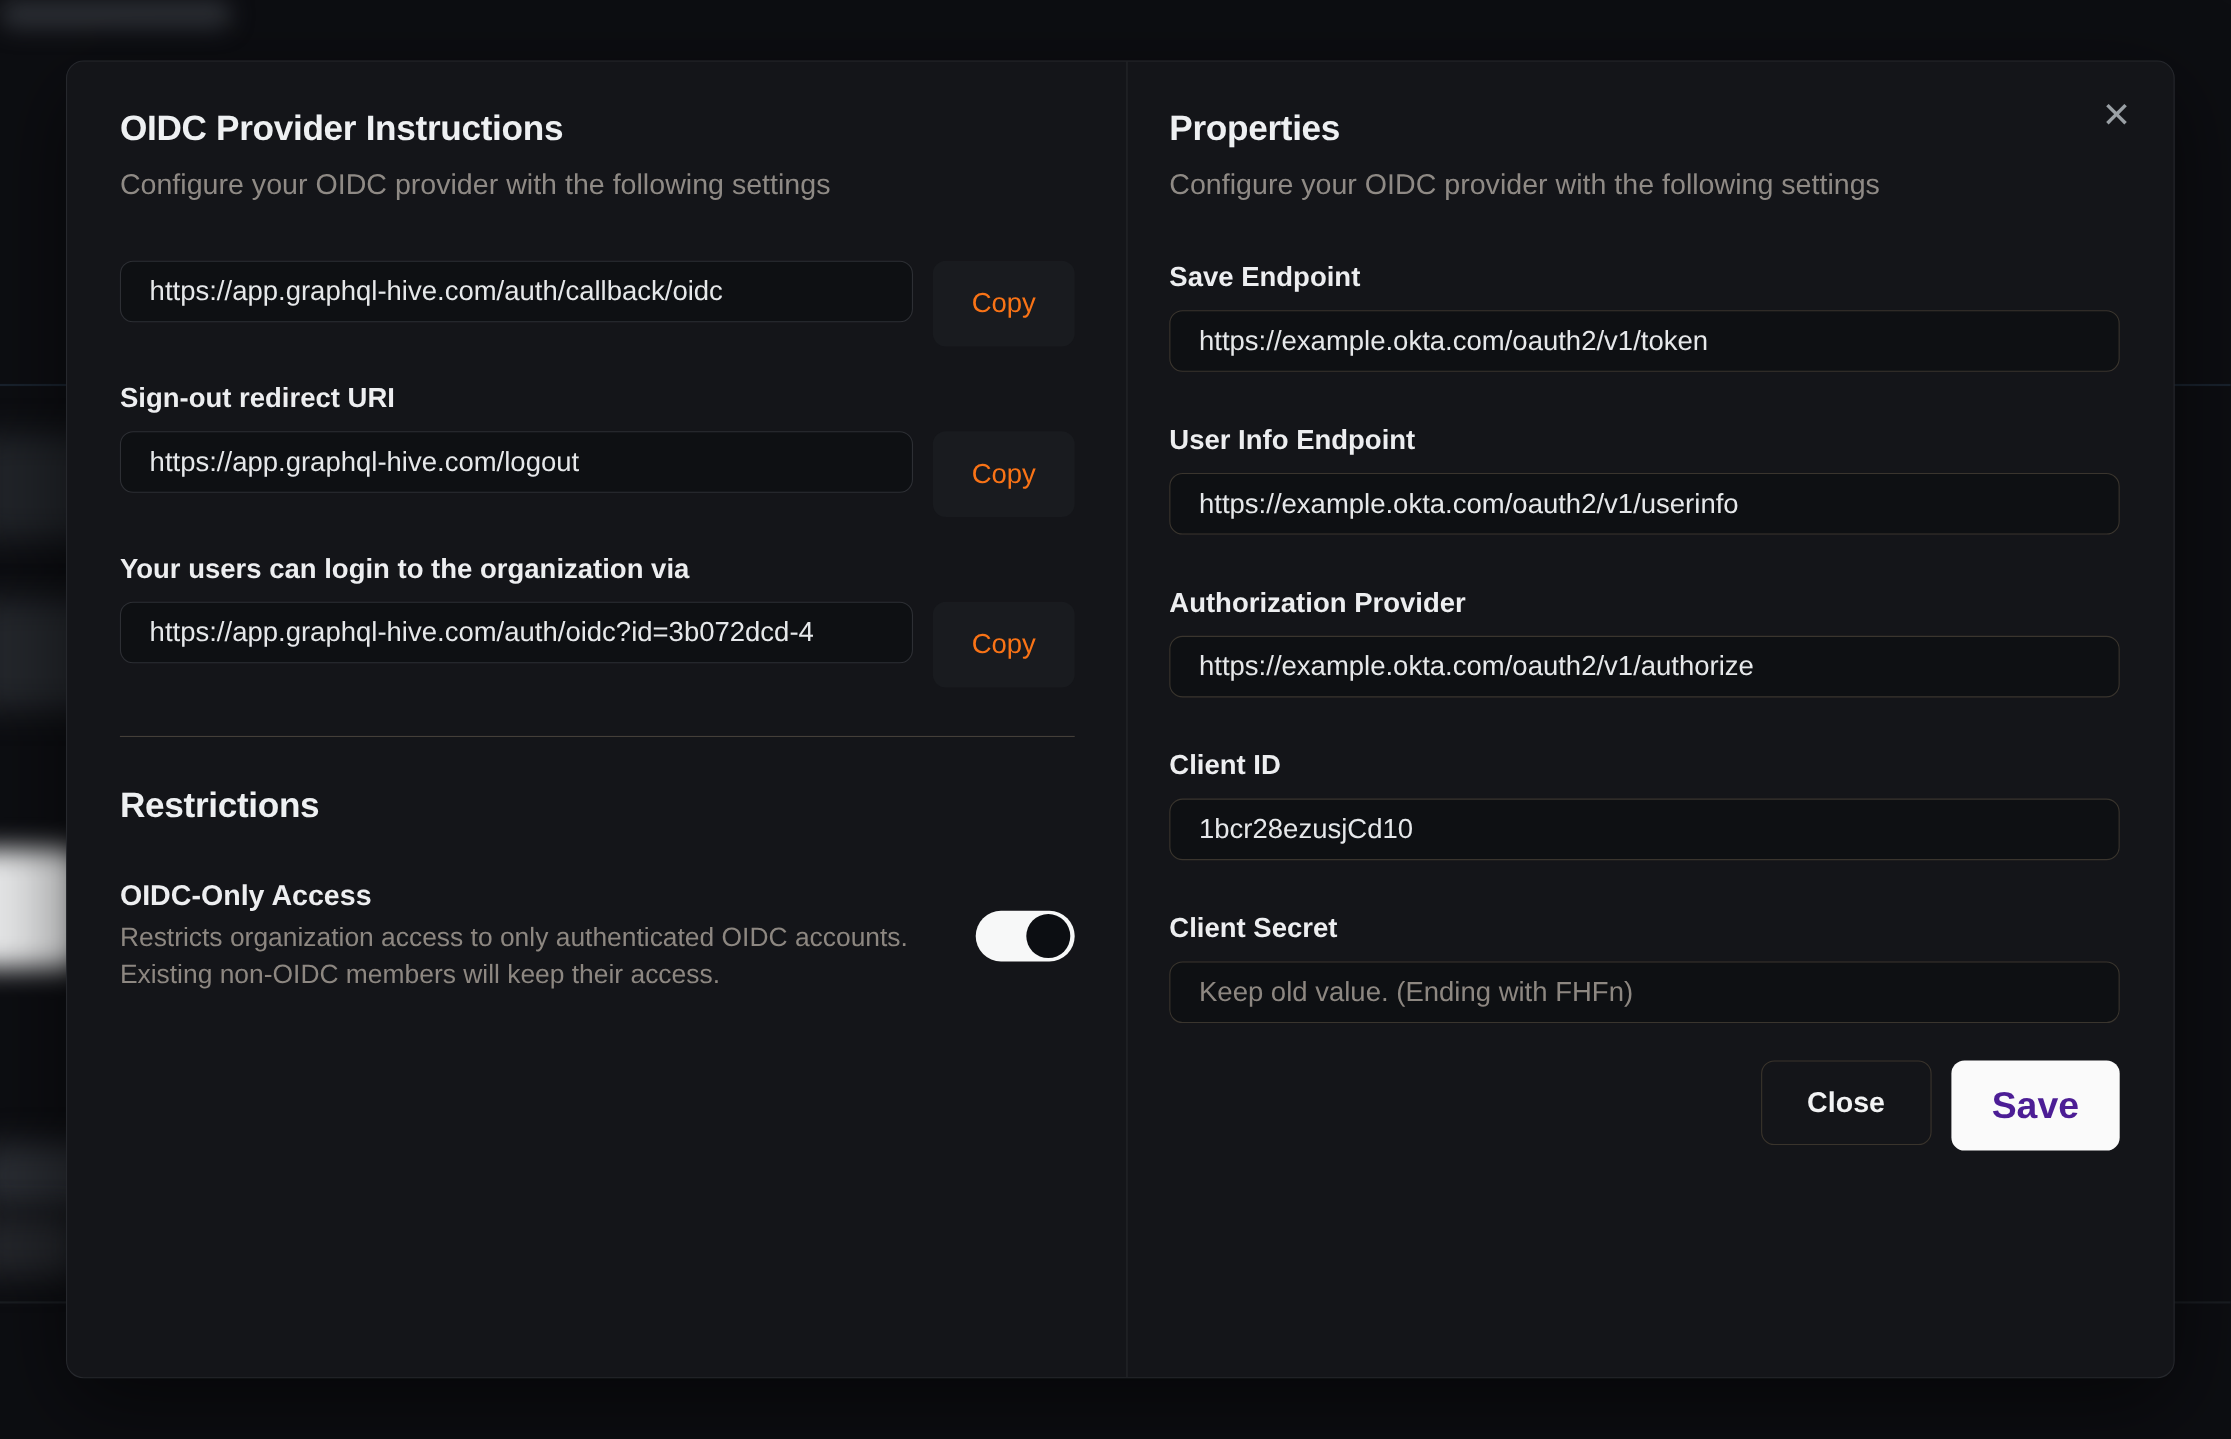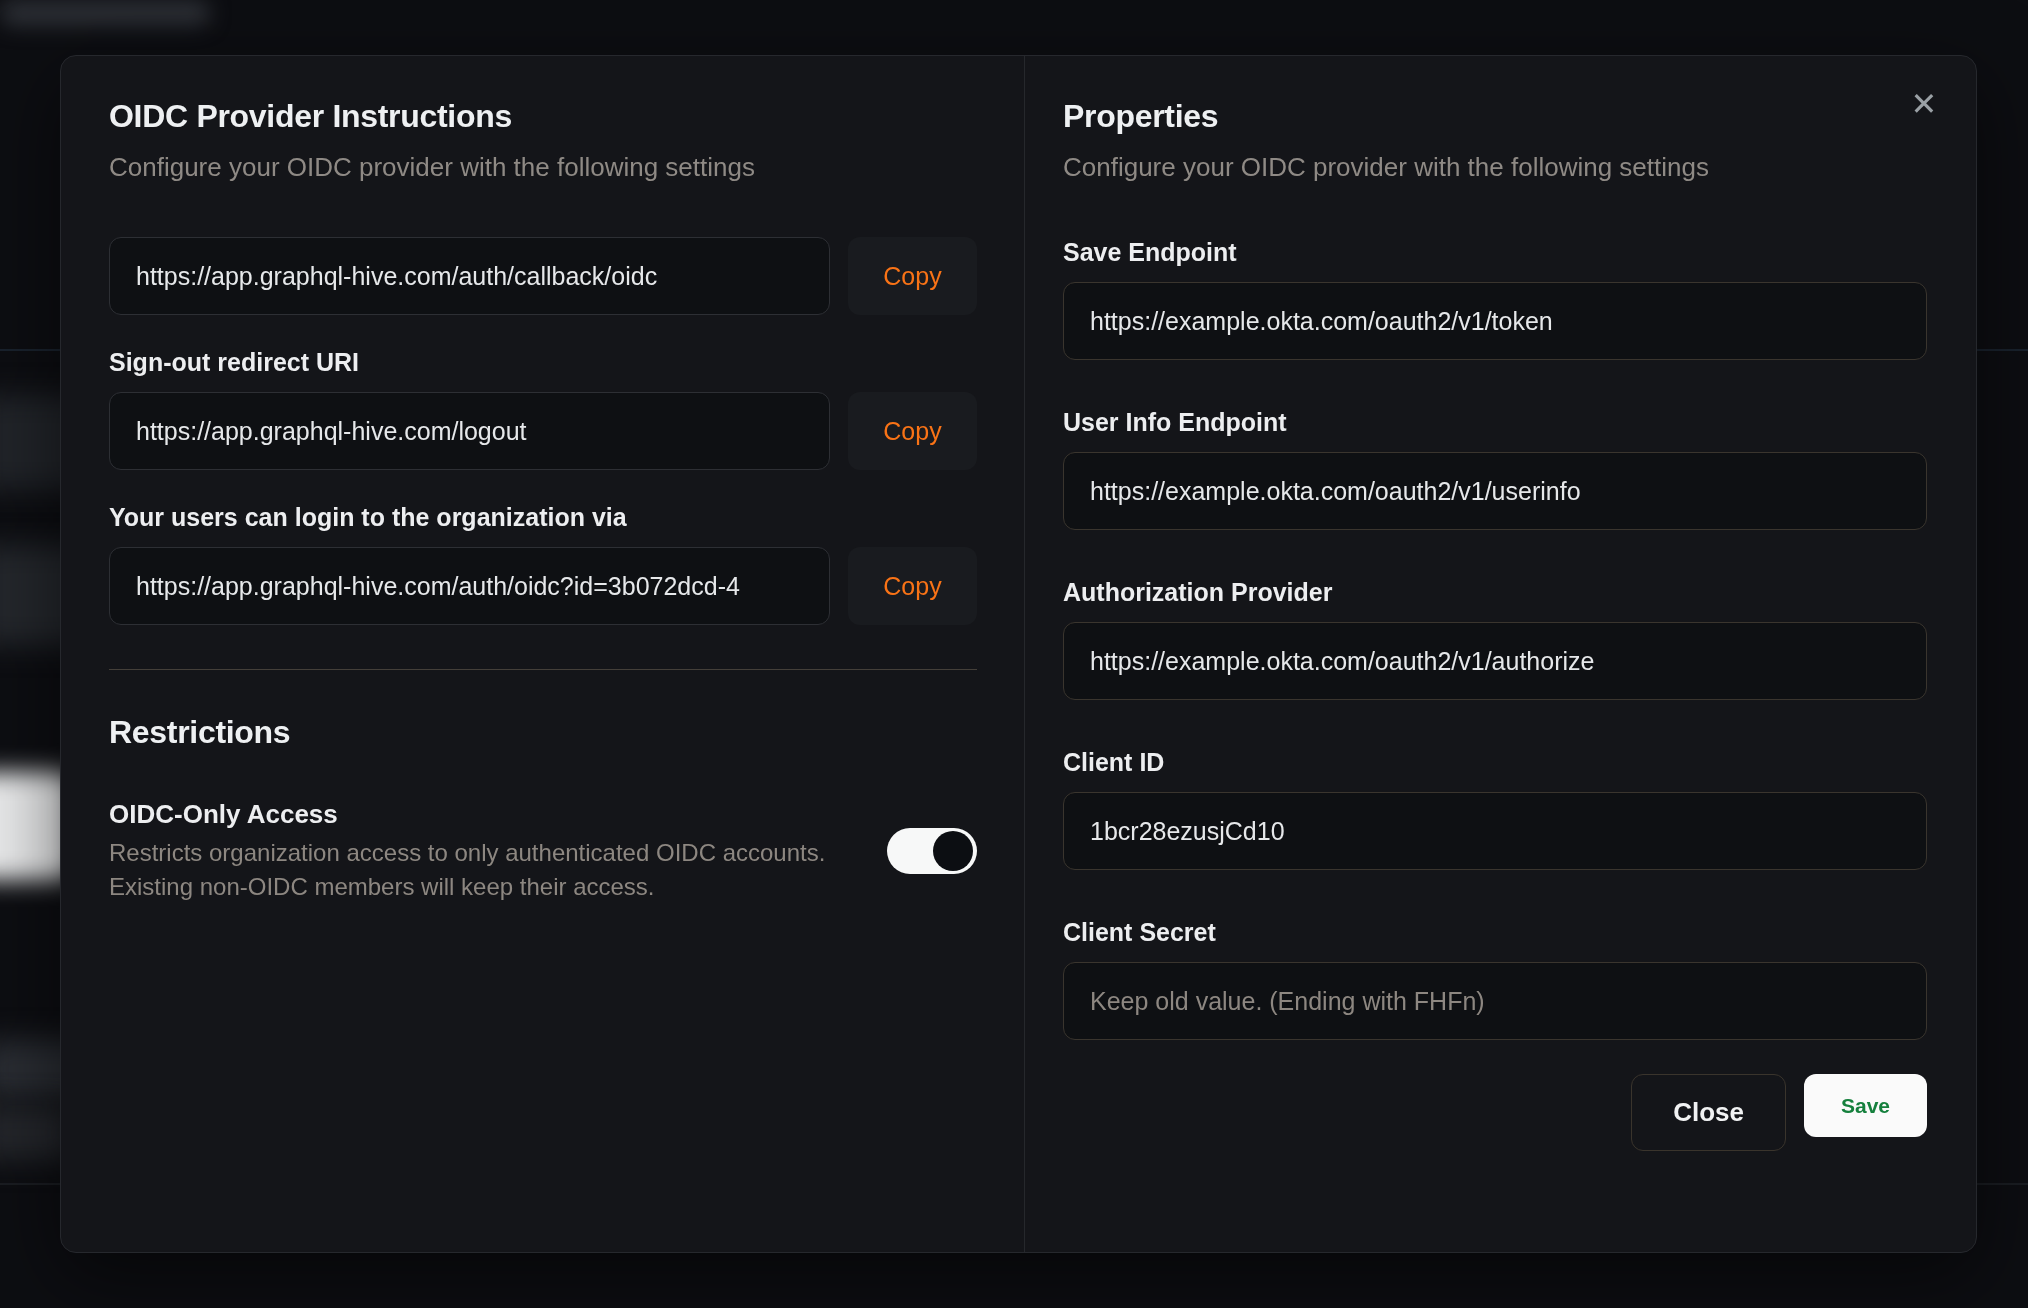--- a/index.html
+++ b/index.html
@@ -39,21 +39,21 @@
   .col-right { flex:1; border-left:1px solid #26282c; padding:40px 49px 0 38px; position:relative; }
 
   .section-title { font-size:32px; font-weight:700; color:#eef0f2; margin:0; letter-spacing:-0.3px; line-height:1.3; }
   .section-sub   { font-size:26px; font-weight:400; color:#8f8a85; margin-top:13px; line-height:1.25; }
 
   .field { margin-top:32px; }
   .field.first { margin-top:54px; }
   .field-label { font-size:25px; font-weight:700; color:#edeef0; line-height:31px; }
   .input-row { margin-top:14px; display:flex; gap:18px; }
   .text-input {
-    flex:1; height:78px; min-width:0;
+    flex:1; height:56px; min-width:0;
     background:#0e1013;
     border:1px solid #2d2f34;
     border-radius:12px;
     color:#e6e8ea; font-size:25px;
     padding:0 26px; font-family:inherit;
     outline:none;
   }
   .text-input::placeholder { color:#8d8781; opacity:1; }
   .copy-btn {
     width:129px; height:78px; flex:0 0 129px;
@@ -84,23 +84,23 @@
   .fieldR.first { margin-top:54px; }
   .fieldR .text-input { border-color:#3a352e; }
 
   .btn-row { margin-top:34px; display:flex; justify-content:flex-end; gap:18px; }
   .btn-close {
     height:77px; padding:0 41px;
     background:transparent; border:1px solid #3a342c; border-radius:12px;
     color:#f1f2f3; font-size:26px; font-weight:600; font-family:inherit; cursor:pointer;
   }
   .btn-save {
-    height:63px; padding:0 37px;
+    height:82px; padding:0 37px;
     background:#fafafa; border:none; border-radius:12px;
-    color:#15803d; font-size:21px; font-weight:600; font-family:inherit; cursor:pointer;
+    color:#4c1d95; font-size:34px; font-weight:600; font-family:inherit; cursor:pointer;
   }
 
   .modal-close {
     position:absolute; top:26px; right:30px;
     width:44px; height:44px;
     background:transparent; border:none;
     color:#9aa0a5; font-size:32px; line-height:44px;
     font-family:inherit; cursor:pointer; padding:0;
   }
 </style>

